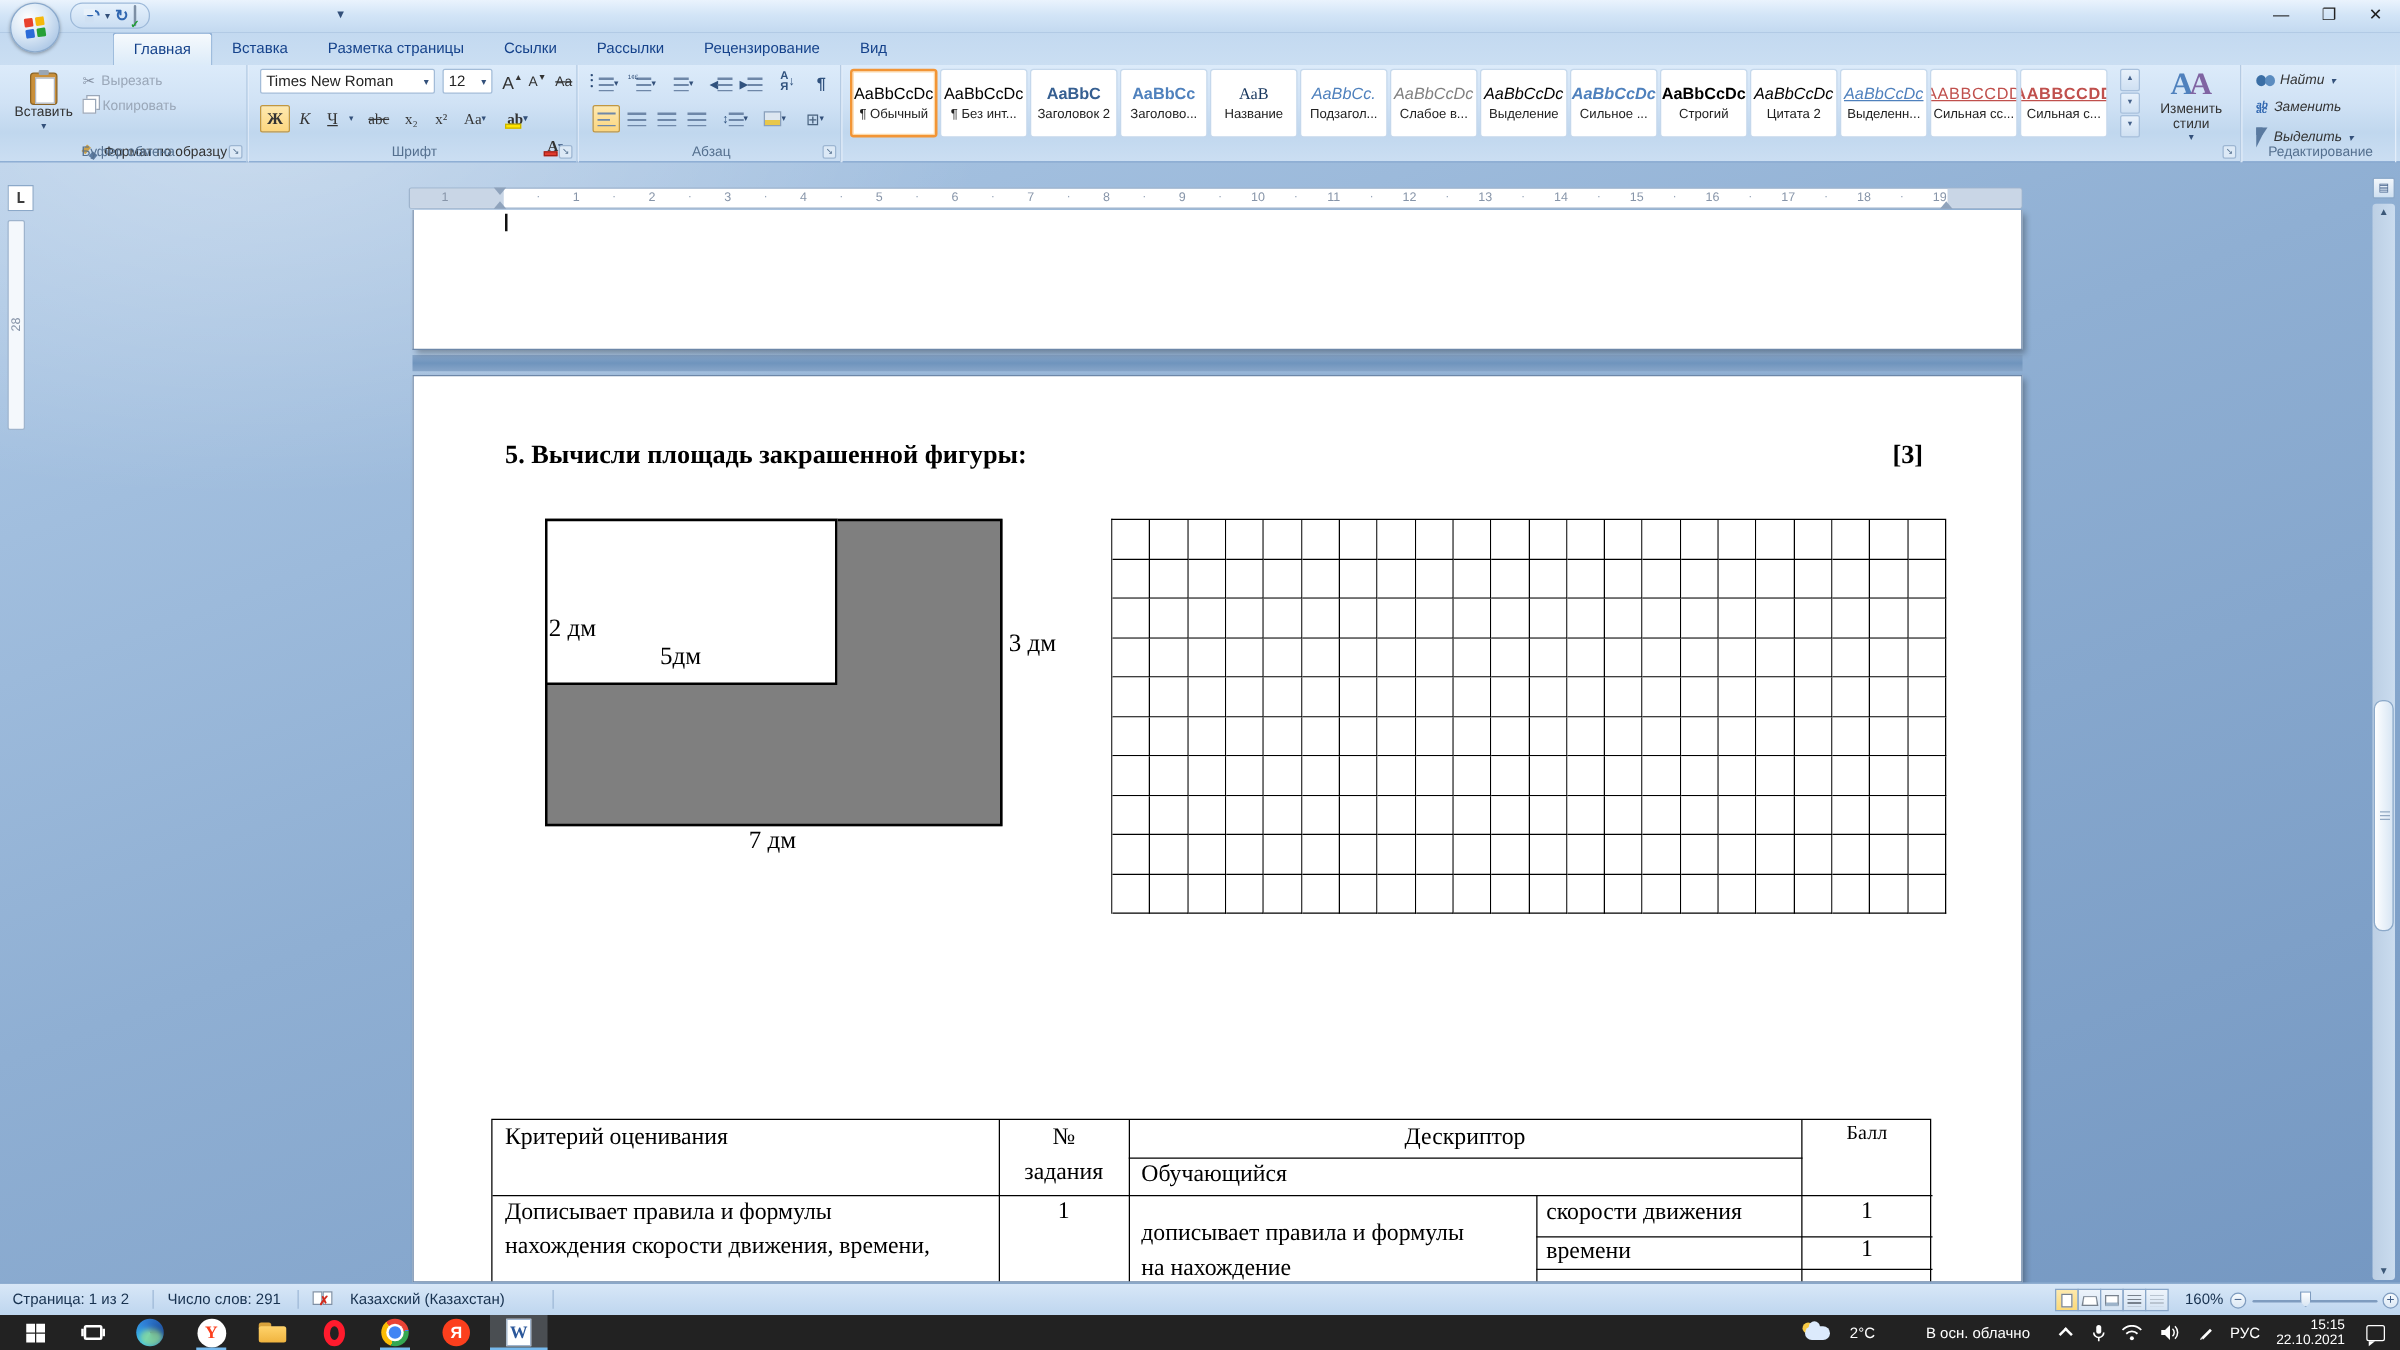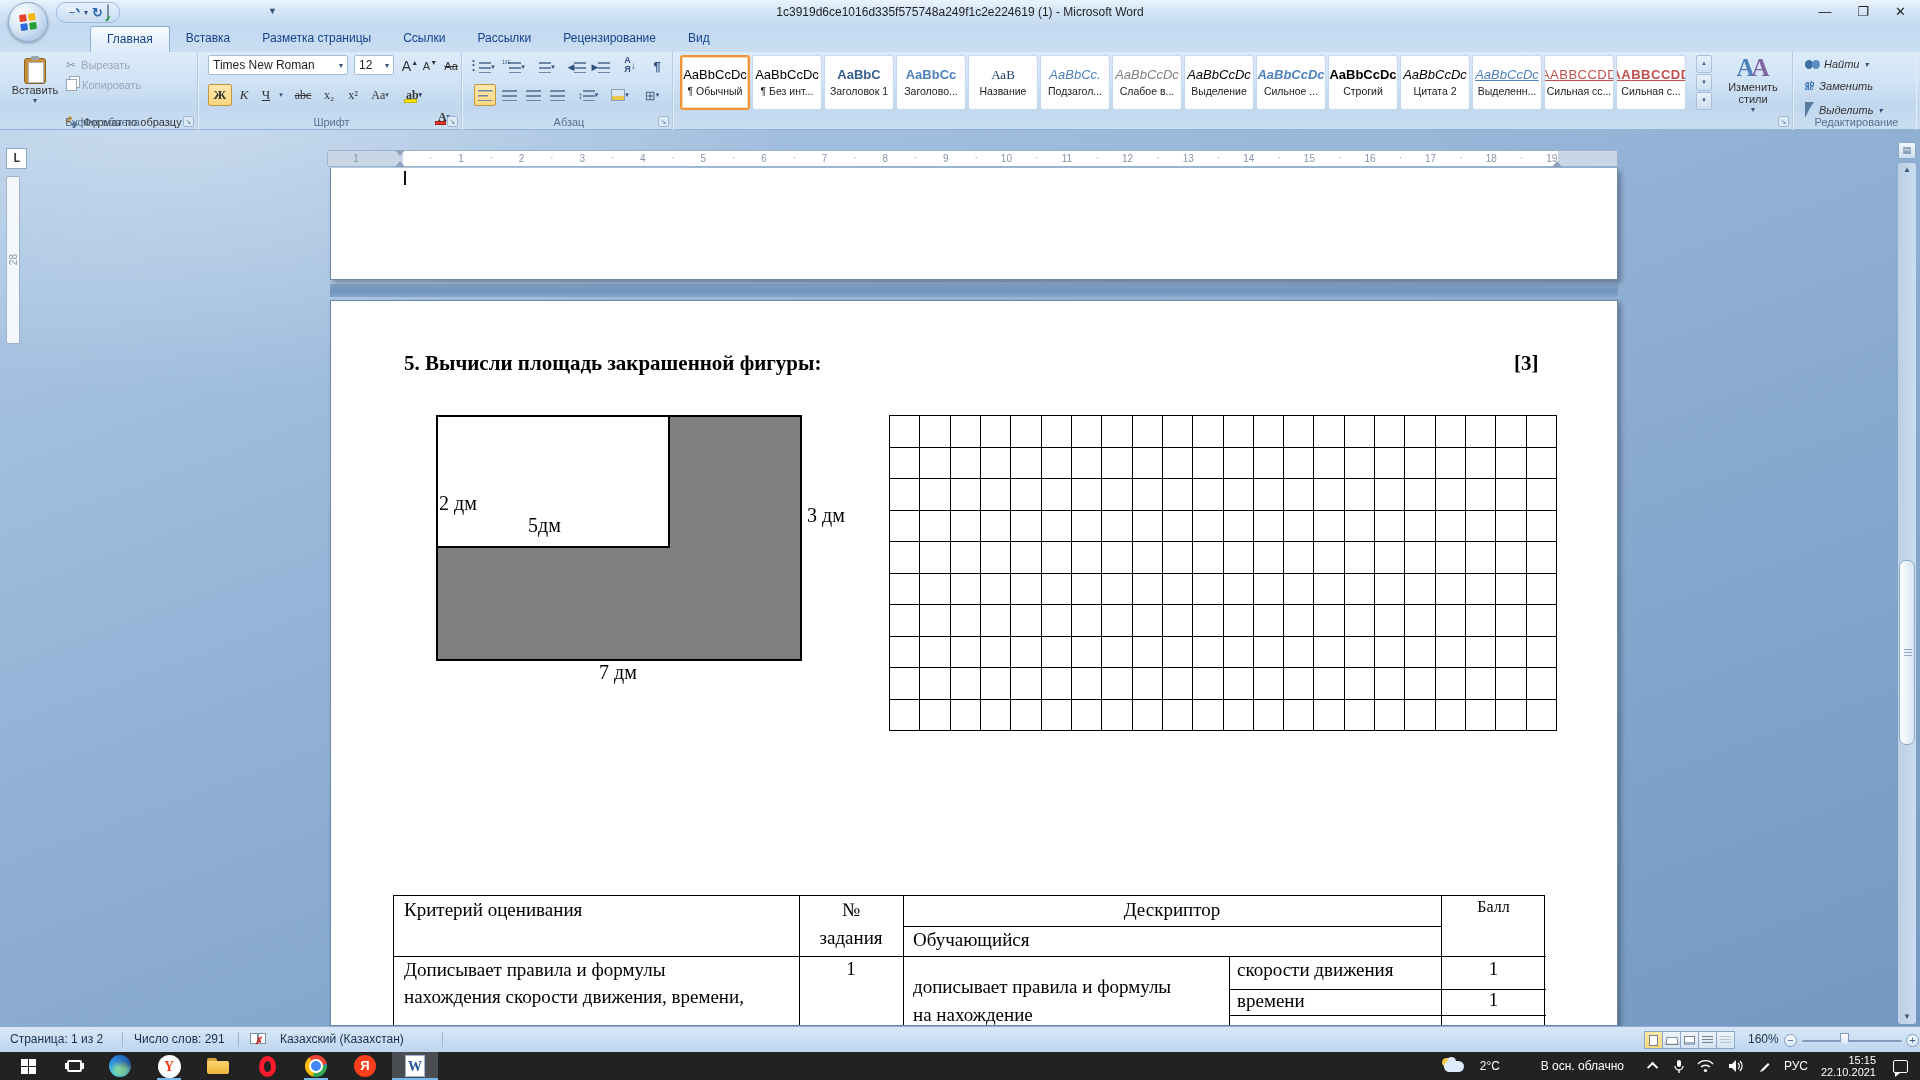--- a/index.html
+++ b/index.html
@@ -232,21 +232,20 @@
 
   <div class="titlebar">
     <div class="qat">
       <span class="qbtn"><span class="floppy"></span></span>
       <span class="qbtn undo-glyph">↶</span>
       <span class="qat-dd">▾</span>
       <span class="qbtn redo-glyph">↻</span>
       <span class="qbtn"><span class="printer"></span></span>
     </div>
     <span class="qat-more">▼</span>
-    <div class="win-title">1c3919d6ce1016d335f575748a249f1c2e224619 (1) - Microsoft Word</div>
     <div class="win-controls">
       <span>—</span>
       <span>❐</span>
       <span>✕</span>
     </div>
   </div>
   <div class="office-btn">
     <span class="office-logo">
       <i style="background:#e8412c"></i>
         <i style="background:#f5b80c"></i>
@@ -410,21 +409,21 @@
           <div class="chip selected" style="left: 0px;">
             <span class="prev st-normal">AaBbCcDc</span>
             <span class="lbl">¶ Обычный</span>
           </div>
           <div class="chip" style="left: 72px;">
             <span class="prev st-normal">AaBbCcDc</span>
             <span class="lbl">¶ Без инт...</span>
           </div>
           <div class="chip" style="left: 144px;">
             <span class="prev st-h1">AaBbC</span>
-            <span class="lbl">Заголовок 1</span>
+            <span class="lbl">Заголовок 2</span>
           </div>
           <div class="chip" style="left: 216px;">
             <span class="prev st-h2">AaBbCc</span>
             <span class="lbl">Заголово...</span>
           </div>
           <div class="chip" style="left: 288px;">
             <span class="prev st-title">АаВ</span>
             <span class="lbl">Название</span>
           </div>
           <div class="chip" style="left: 360px;">

